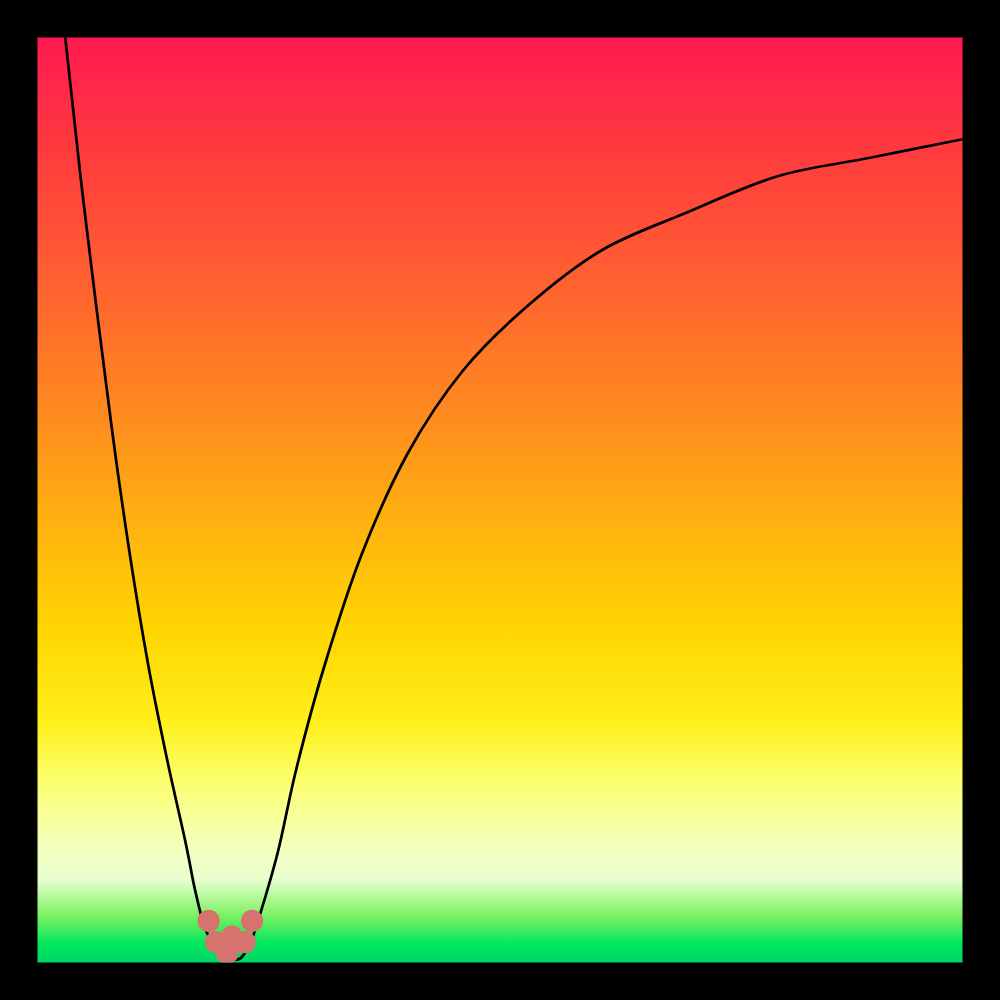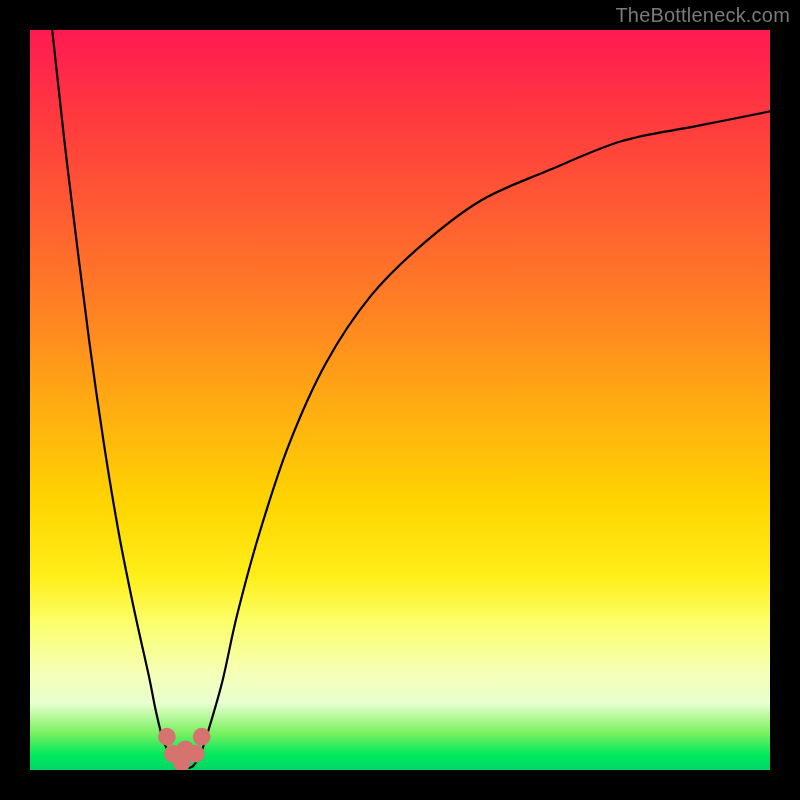--- a/index.html
+++ b/index.html
@@ -72,14 +72,13 @@
       <g id="valley-markers">
           <circle cx="136.9" cy="706.7" r="8.88" fill="#d6736f"></circle>
           <circle cx="142.82" cy="723.72" r="8.88" fill="#d6736f"></circle>
           <circle cx="151.7" cy="732.6" r="8.88" fill="#d6736f"></circle>
           <circle cx="155.4" cy="719.28" r="8.88" fill="#d6736f"></circle>
           <circle cx="165.76" cy="723.72" r="8.88" fill="#d6736f"></circle>
           <circle cx="171.67999999999998" cy="706.7" r="8.88" fill="#d6736f"></circle>
         </g>
     </svg>
   </div>
-  <div class="watermark">TheBottleneck.com</div>
 </div>
 
 </body></html>

